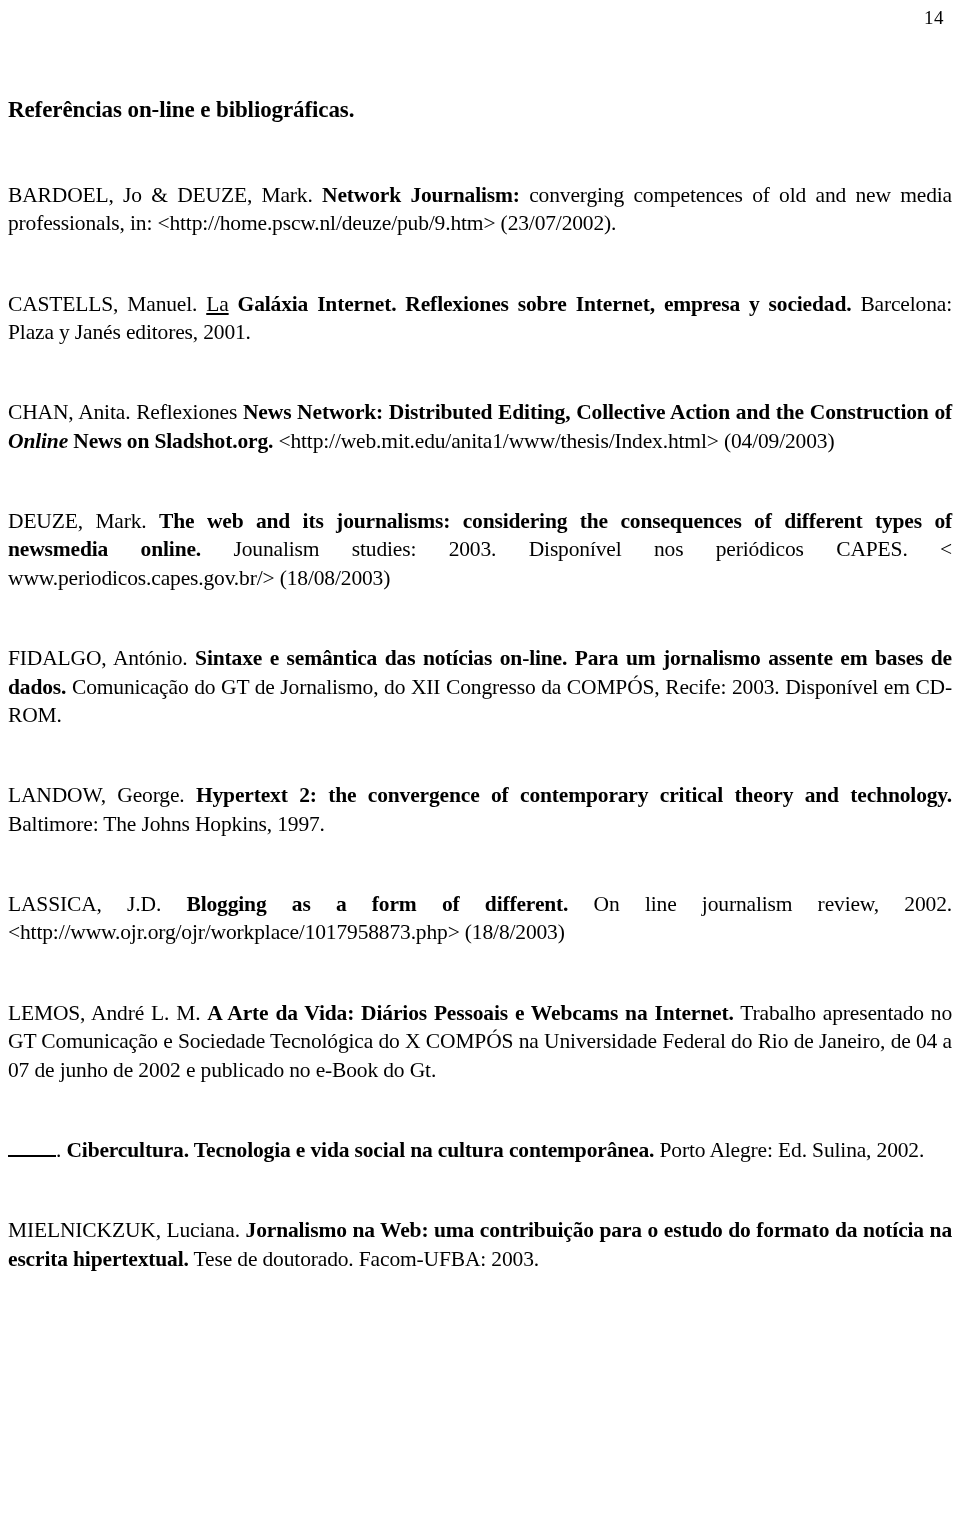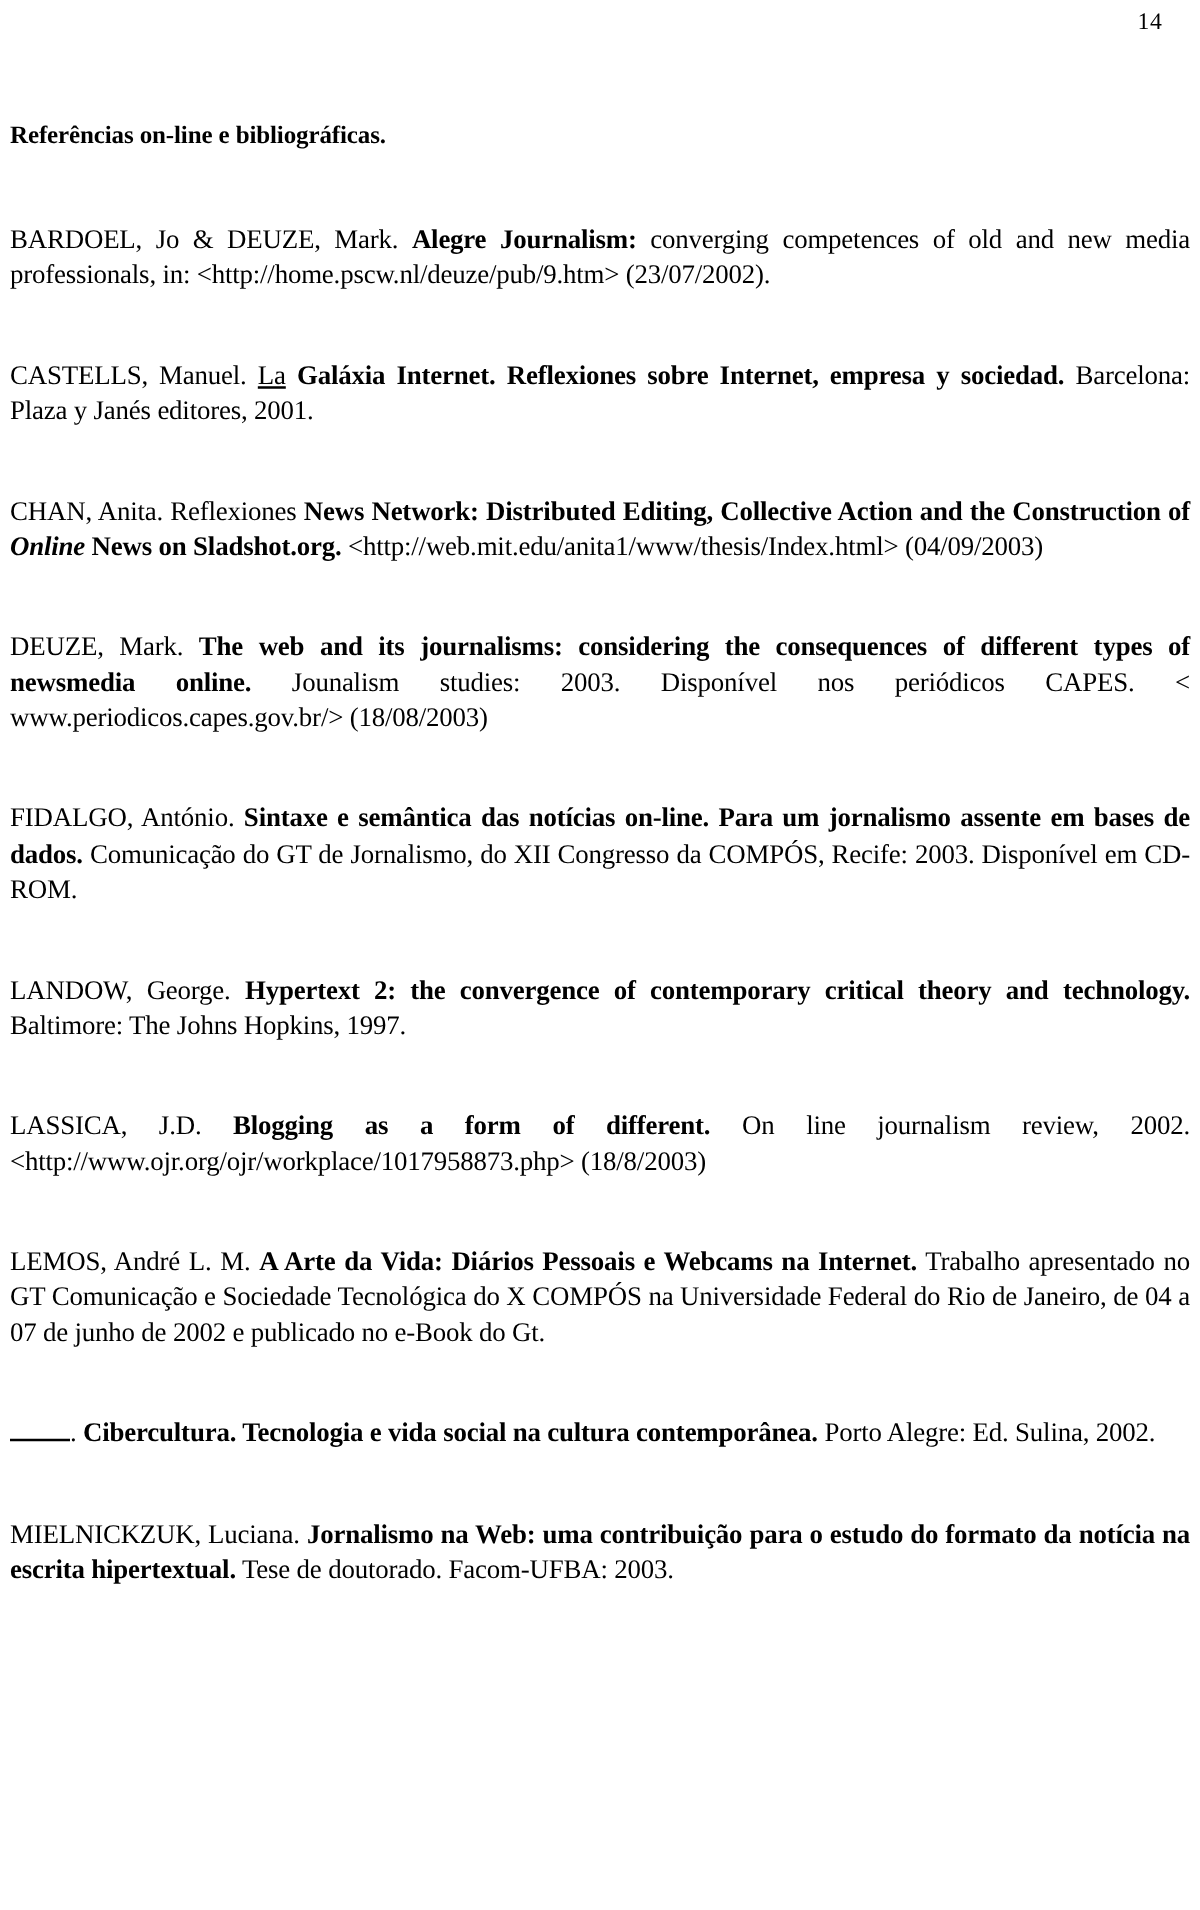--- a/index.html
+++ b/index.html
@@ -18,34 +18,34 @@
   .page {
     position: relative;
     width: 960px;
     height: 1528px;
     box-sizing: border-box;
     padding: 0;
   }
   .page-number {
     position: absolute;
     top: 8px;
-    right: 30px;
+    right: 16px;
     font-size: 19px;
     line-height: 1;
     letter-spacing: 0.5px;
   }
   .content {
     position: absolute;
     left: 8px;
     right: 8px;
     top: 96px;
   }
   .section-title {
     font-weight: bold;
-    font-size: 20px;
+    font-size: 23px;
     line-height: 1.25;
     margin: 0 0 56px 0;
     letter-spacing: -0.1px;
   }
   .ref {
     font-size: 21.5px;
     line-height: 1.32;
     text-align: justify;
     margin: 0 0 42px 0;
     text-justify: inter-word;
@@ -72,21 +72,21 @@
 <div class="page">
 
   <div class="page-number">14</div>
 
   <div class="content">
 
     <div class="section-title">Referências on-line e bibliográficas.</div>
 
     <p class="ref gap-lg">
       <span>BARDOEL, Jo &amp; DEUZE, Mark.</span>
-      <b>Alegre Journalism:</b><span> converging competences of old and new media professionals, in: &lt;http://home.pscw.nl/deuze/pub/9.htm&gt; (23/07/2002).</span>
+      <b>Network Journalism:</b><span> converging competences of old and new media professionals, in: &lt;http://home.pscw.nl/deuze/pub/9.htm&gt; (23/07/2002).</span>
     </p>
 
     <p class="ref gap-lg">
       <span>CASTELLS, Manuel.</span>
       <u>La</u>
       <b>Galáxia Internet. Reflexiones sobre Internet, empresa y sociedad.</b><span> Barcelona: Plaza y Janés editores, 2001.</span>
     </p>
 
 
     <p class="ref gap-lg">

